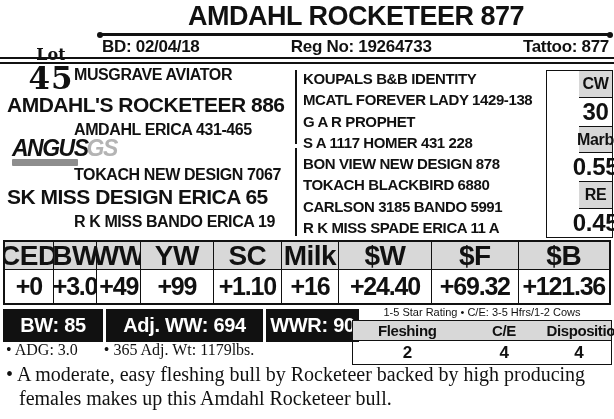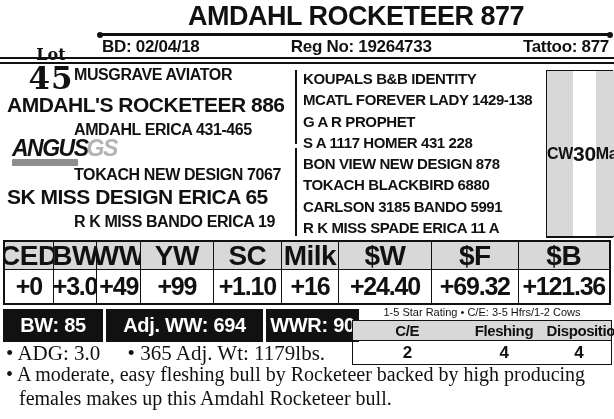--- a/index.html
+++ b/index.html
@@ -40,26 +40,26 @@
 
   .ped-divider { position:absolute; left:295px; width:2px; background:#111; }
   .ped-div-1 { top:4px; height:74px; }
   .ped-div-2 { top:82px; height:88px; }
 
   .ancestors { position:absolute; left:303px; top:4px; height:166px; width:238px;
     display:flex; flex-direction:column; justify-content:space-between; }
   .ancestor { font-size:15px; font-weight:700; letter-spacing:-0.4px; white-space:nowrap; }
 
   .carcass { position:absolute; left:546px; top:4px; width:67px; height:168px;
-    border:1.5px solid #111; display:flex; flex-direction:row; }
+    border:1.5px solid #111; display:flex; flex-direction:column;padding-left:32px; }
   .carcass-cell { flex:1; display:flex; align-items:center; justify-content:center;
     border-bottom:1.5px solid #111; font-weight:700; letter-spacing:-0.3px; background:#fff; }
   .carcass-cell:last-child { border-bottom:none; }
   .carcass-label { background:#d8d8d8; font-size:16px; }
-  .carcass-value { font-size:21px; }
+  .carcass-value { font-size:24px; }
 
   
   .angus-logo { position:absolute; left:12px; top:72px; }
   .angus-line { font-size:23px; font-weight:800; letter-spacing:-1.5px; line-height:21px;
     font-style:italic; }
   .angus-word { color:#111; }
   .angus-gs { color:#b4b4b4; margin-left:-1px; }
   .angus-tagline { width:66px; height:7px; background:#8e8e8e; margin-top:0px; border-radius:1px; }
 
   
@@ -88,21 +88,21 @@
   .rating-table { position:absolute; top:320px; left:352px; width:260px;
     border:1.5px solid #111; }
   .rating-row { display:grid; grid-template-columns:42% 33% 25%; }
   .rating-head { background:#d8d8d8; border-bottom:1.5px solid #111; }
   .rating-cell { text-align:center; font-weight:700; letter-spacing:-0.4px; }
   .rating-head .rating-cell { font-size:15px; line-height:19px; }
   .rating-values .rating-cell { font-size:17px; line-height:23px; }
 
   
   .serif { font-family:"Liberation Serif", serif; color:#111; }
-  .adg-row { position:absolute; top:341px; left:6px; font-size:21px; white-space:nowrap; }
+  .adg-row { position:absolute; top:341px; left:6px; font-size:16px; white-space:nowrap; }
   .bullet-item { margin-right:22px; }
   .bullet-item::before { content:"• "; }
   .description { position:absolute; top:362px; left:6px; width:604px; font-size:20px;
     line-height:1.22; padding-left:13px; text-indent:-13px; }
   .description::before { content:"• "; }
 </style>
 </head>
 <body>
 
 <div class="page">
@@ -184,22 +184,22 @@
 
   <div class="bars">
     <div class="bar">BW: 85</div>
     <div class="bar">Adj. WW: 694</div>
     <div class="bar">WWR: 90</div>
   </div>
 
   <div class="rating-note">1-5 Star Rating • C/E: 3-5 Hfrs/1-2 Cows</div>
   <div class="rating-table">
     <div class="rating-row rating-head">
+      <div class="rating-cell">Fleshing</div>
       <div class="rating-cell">C/E</div>
-      <div class="rating-cell">Fleshing</div>
       <div class="rating-cell">Disposition</div>
     </div>
     <div class="rating-row rating-values">
       <div class="rating-cell">2</div>
       <div class="rating-cell">4</div>
       <div class="rating-cell">4</div>
     </div>
   </div>
 
   <div class="adg-row serif">

